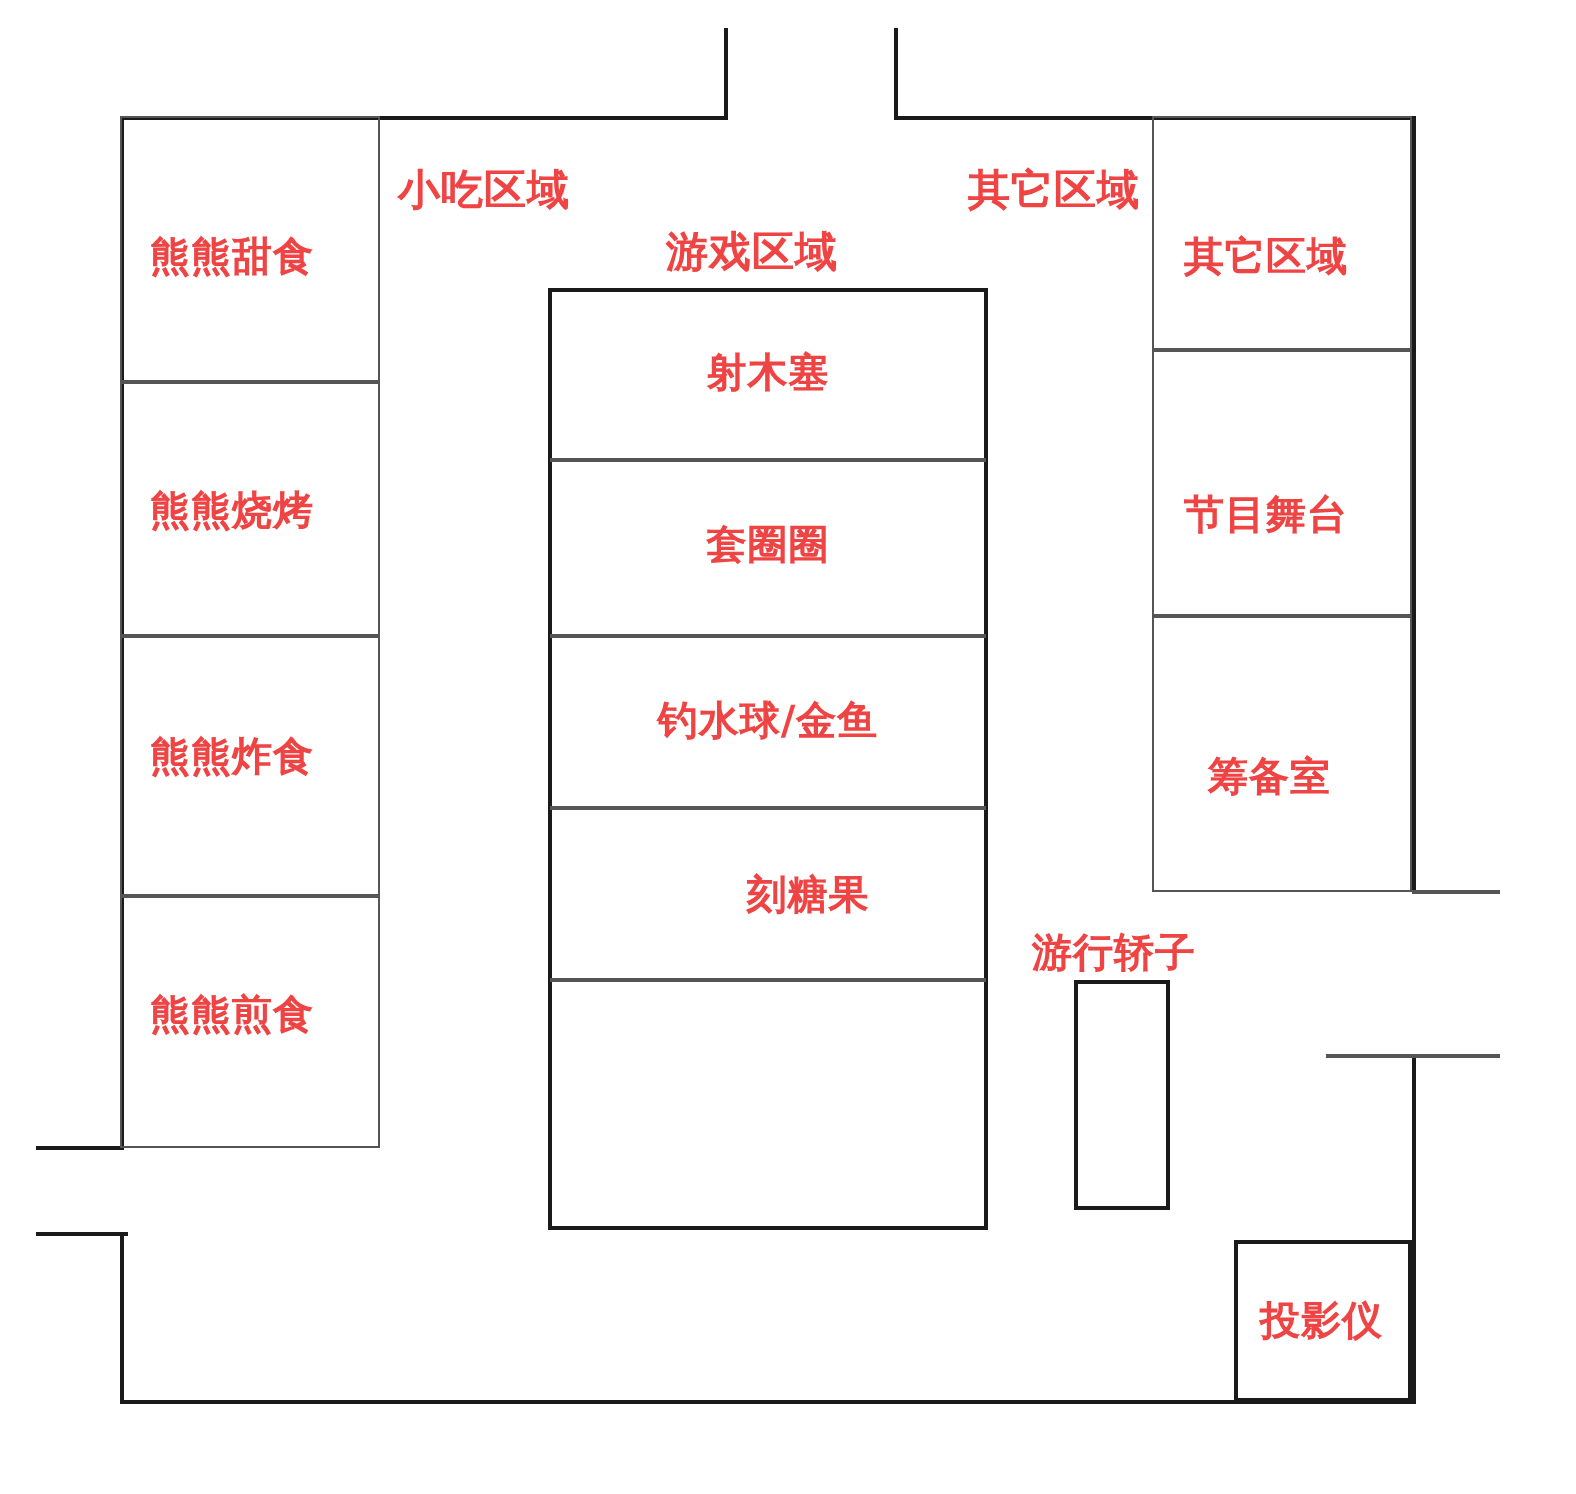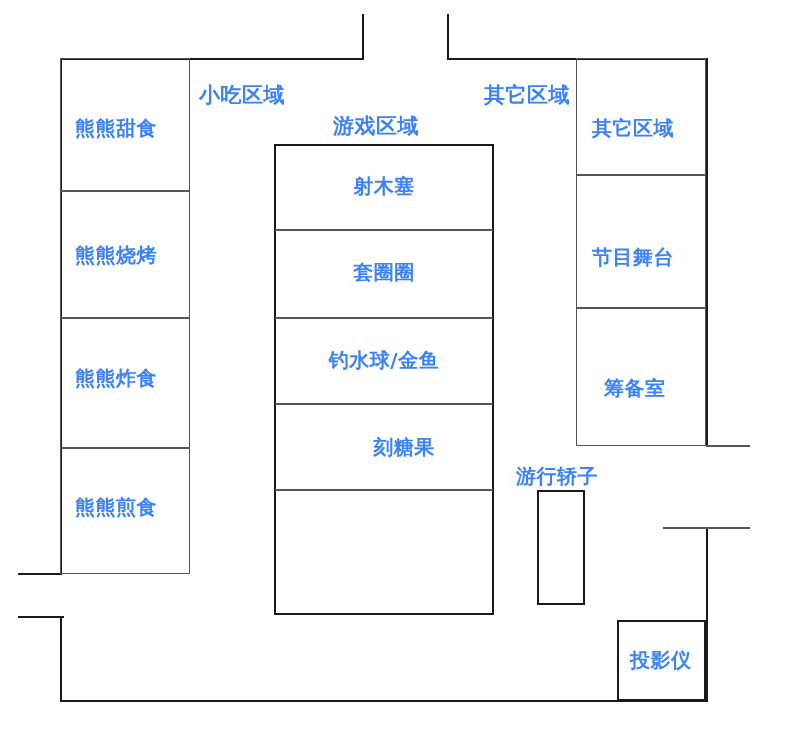--- a/index.html
+++ b/index.html
@@ -36,21 +36,21 @@
   .room-strong {
     position: absolute;
     box-sizing: border-box;
     border: 2px solid #1a1a1a;
     background: transparent;
   }
   
   .label {
     position: absolute;
     font-weight: bold;
-    color: #3b82f6;
+    color: #ef4444;
     white-space: nowrap;
     line-height: 1;
     letter-spacing: 0.5px;
   }
   .room-label {
     font-size: 20px;
   }
   .zone-label {
     font-size: 21px;
   }

